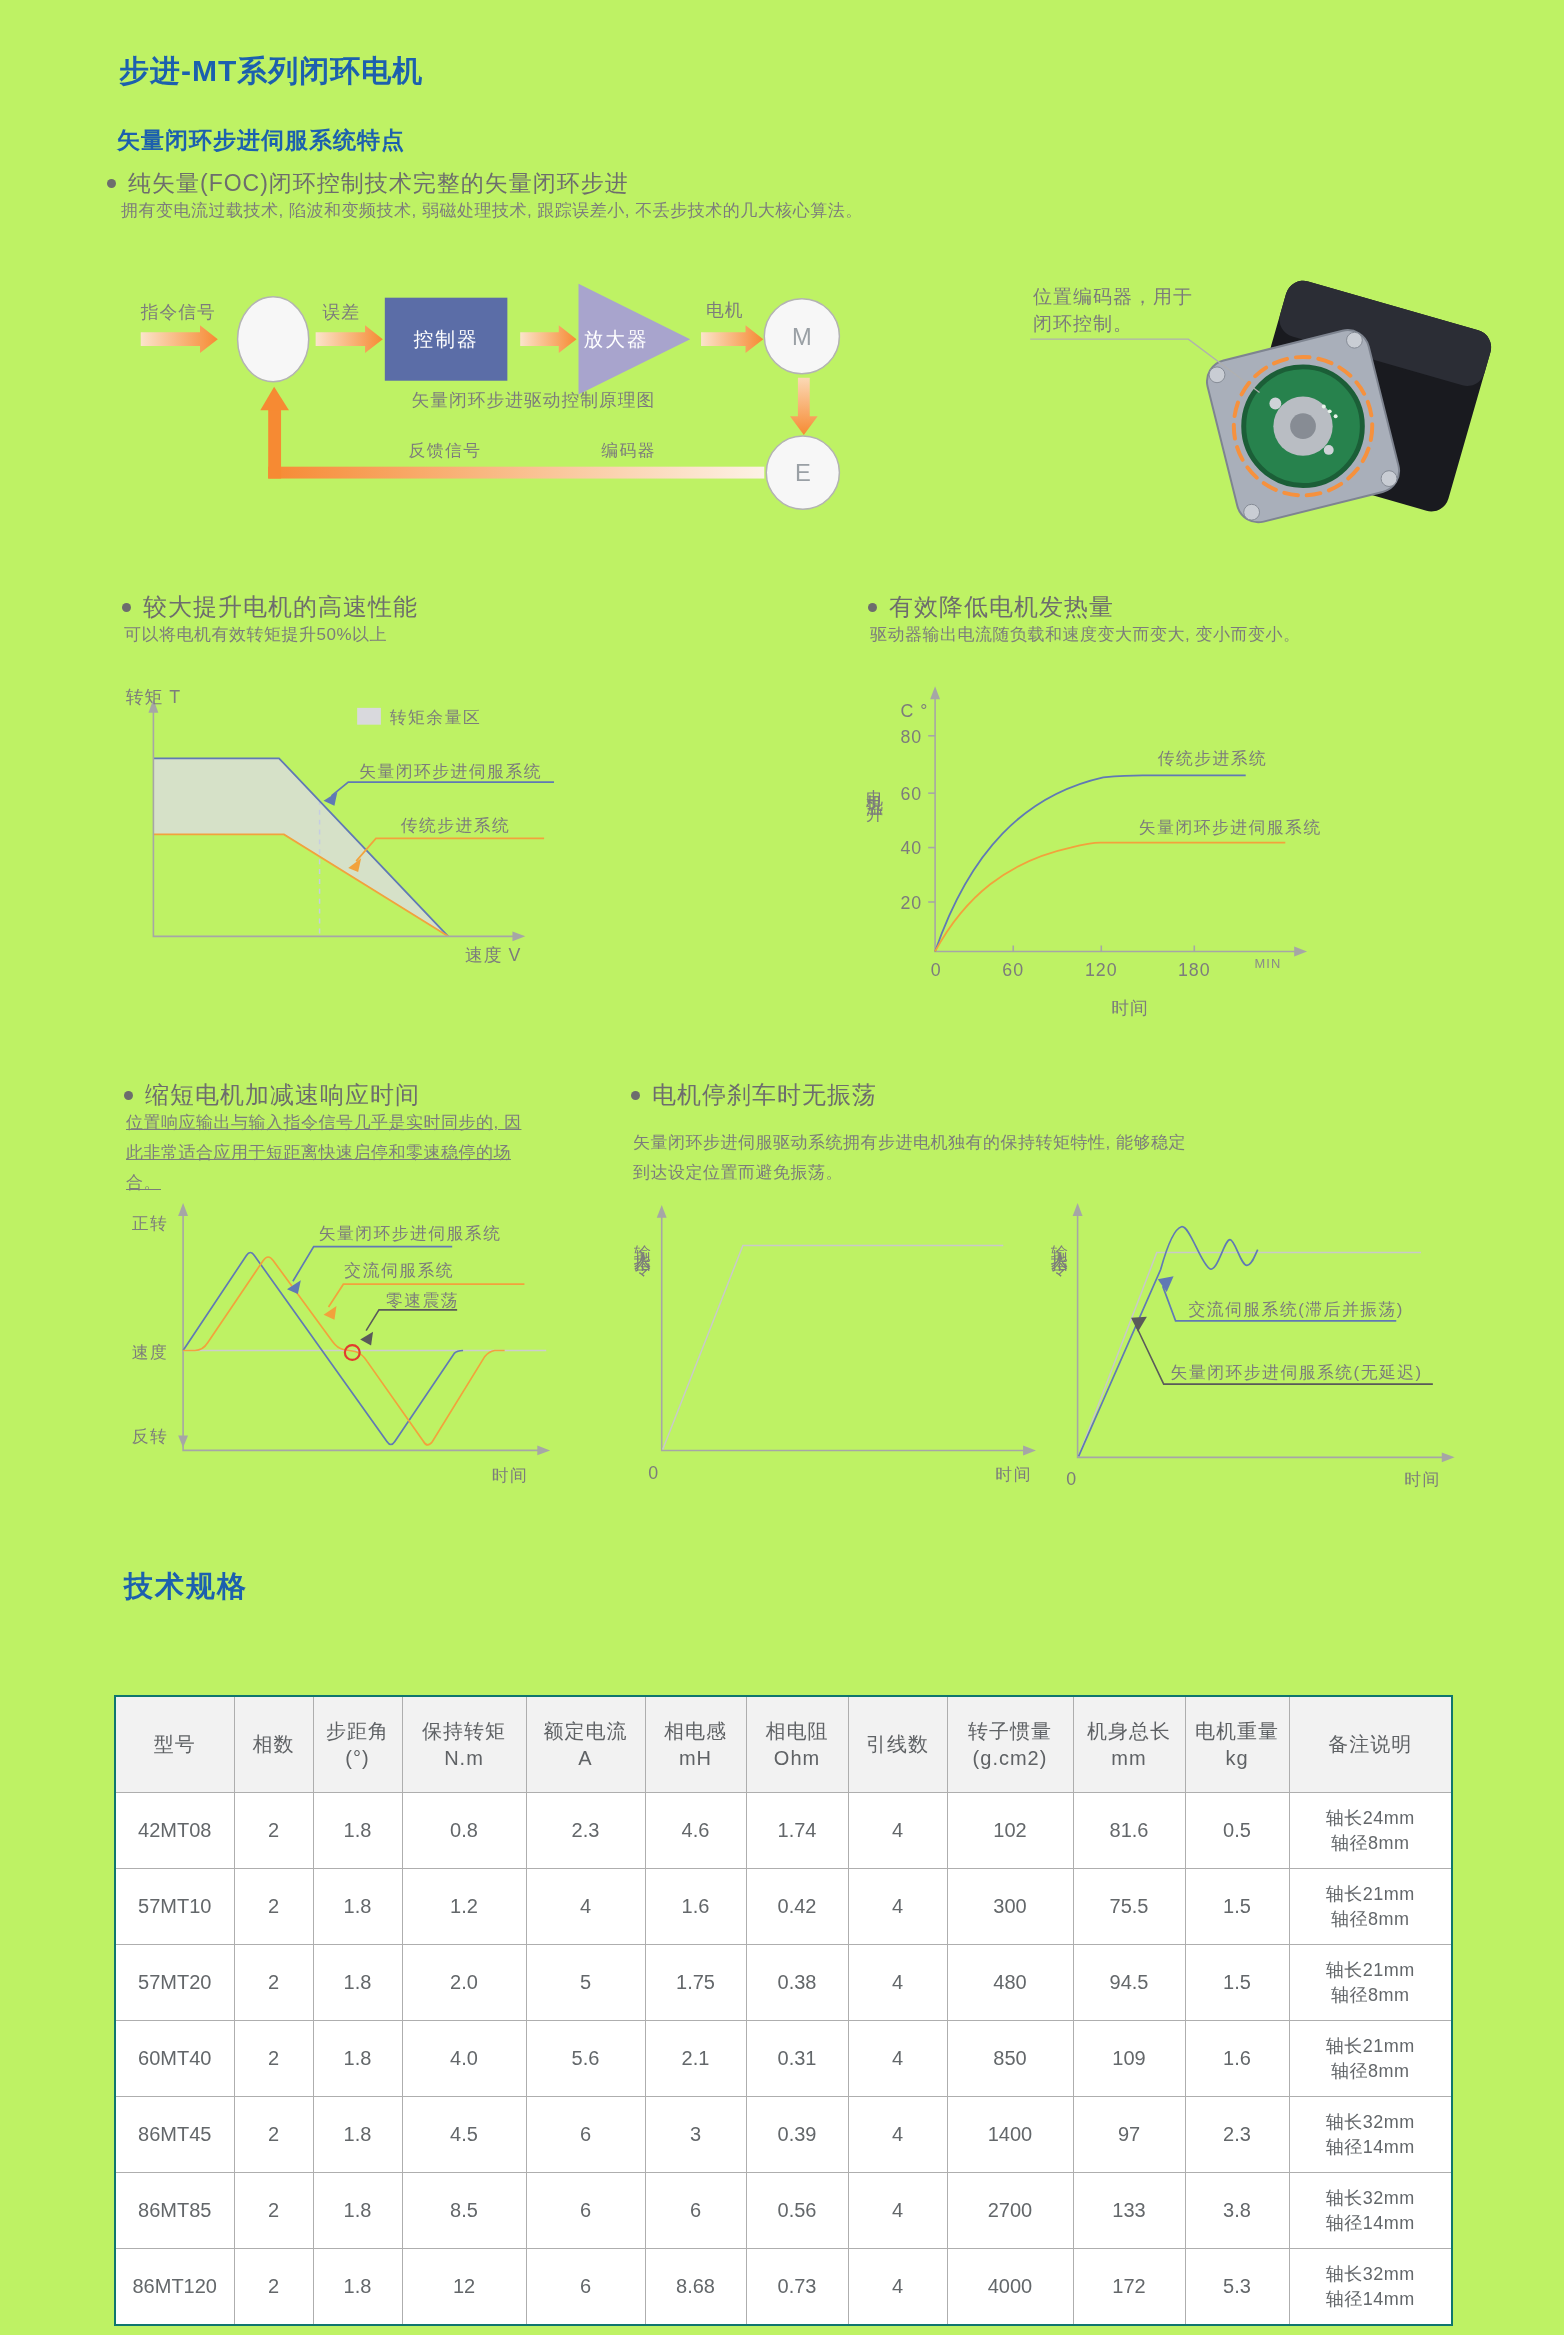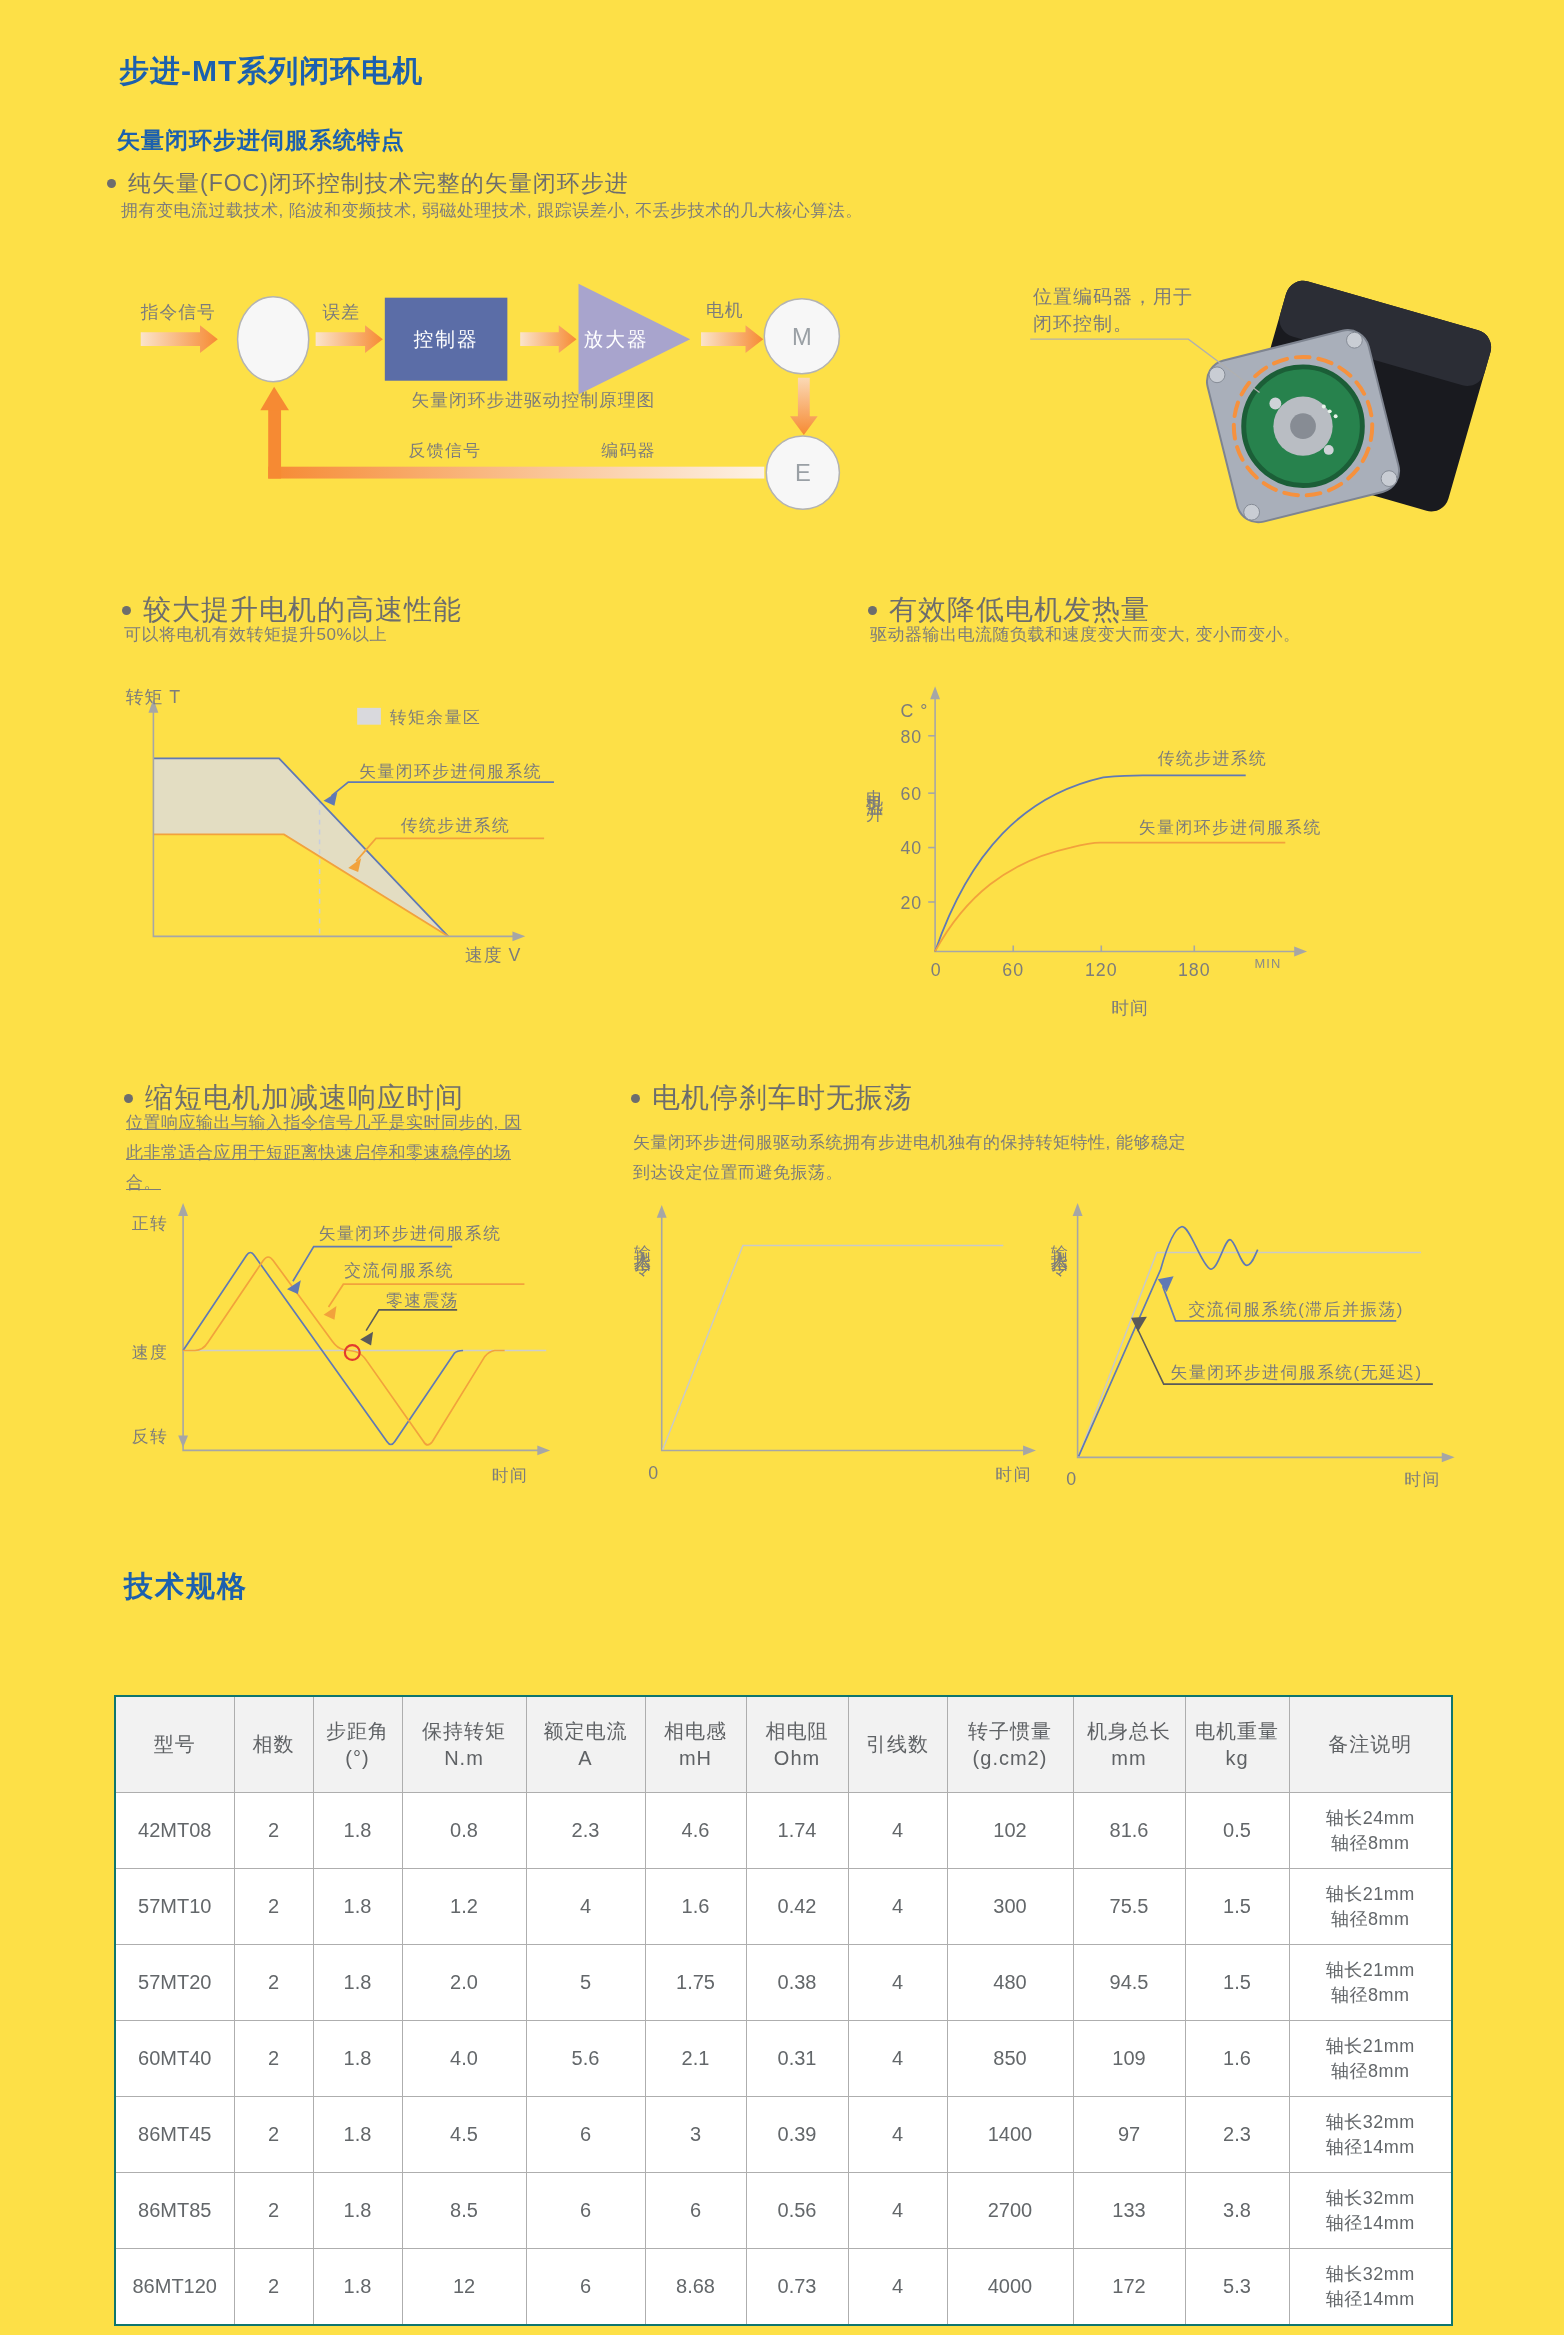--- a/index.html
+++ b/index.html
@@ -1,24 +1,24 @@
 <!DOCTYPE html>
 <html><head>
 <meta charset="utf-8">
 <style>
   html,body{margin:0;padding:0;background:#fff;}
   body{font-family:"Liberation Sans","DejaVu Sans",sans-serif;}
-  .page{position:relative;width:1564px;height:2335px;background:#fde047;overflow:hidden;}
+  .page{position:relative;width:1564px;height:2335px;background:#bef264;overflow:hidden;}
   .abs{position:absolute;}
   .title{font-size:30px;font-weight:700;color:#1c60ae;letter-spacing:1px;}
   .subtitle{font-size:23px;font-weight:700;color:#1c60ae;letter-spacing:1px;}
   .bullet{display:flex;align-items:center;gap:12px;color:#6d6d6d;}
   .bullet .dot{width:9px;height:9px;border-radius:50%;background:#6d6d6d;flex:none;}
   .bh1{font-size:23px;letter-spacing:1px;}
-  .bh2{font-size:28px;letter-spacing:1px;}
+  .bh2{font-size:24px;letter-spacing:1px;}
   .desc{font-size:17px;color:#7c7c7c;letter-spacing:0.5px;line-height:30px;}
   .callout{font-size:19px;color:#7b7b7b;line-height:27px;letter-spacing:1px;}
   .vtext{writing-mode:vertical-rl;font-size:17px;color:#7c7c7c;letter-spacing:5px;}
   .spec-heading{font-size:29px;font-weight:700;color:#1c60ae;letter-spacing:2px;}
   
   text{font-family:"Liberation Sans","DejaVu Sans",sans-serif;}
   .t17{font-size:17px;fill:#7c7c7c;letter-spacing:1.5px;}
   .t18{font-size:18px;fill:#7c7c7c;letter-spacing:1px;}
   .t19{font-size:18px;fill:#7c7c7c;letter-spacing:1px;}
   .t13{font-size:13px;fill:#8a8a8a;letter-spacing:1px;}

